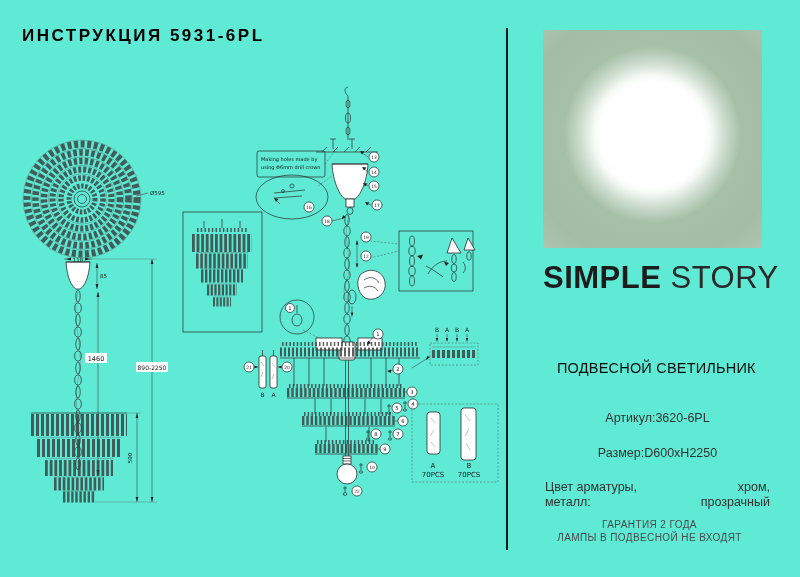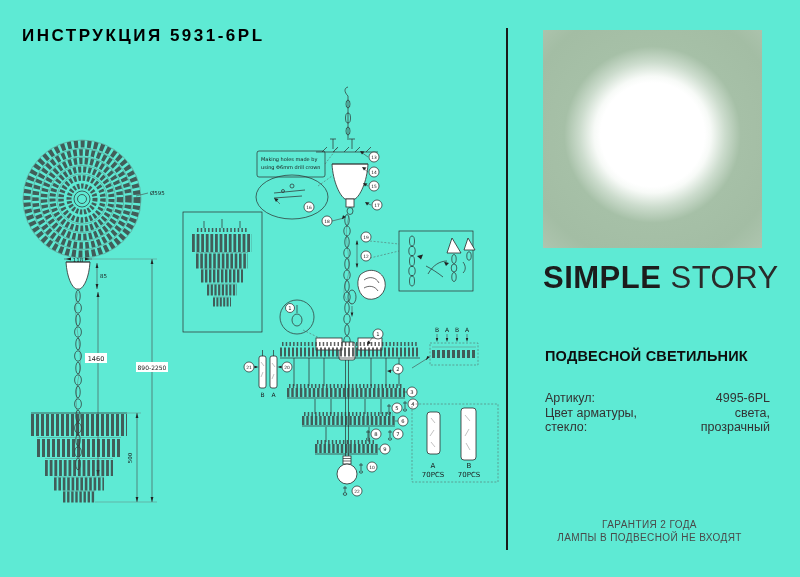--- a/index.html
+++ b/index.html
@@ -22,25 +22,25 @@
   svg .co text{font-size:5.2px;text-anchor:middle;}
   svg .co.two text{font-size:4.4px;}
   .panel{position:absolute;left:507px;top:0;width:293px;height:577px;}
   .logo{position:absolute;left:36px;top:30px;width:219px;height:218px;
         background:radial-gradient(circle at 50% 48%, #ffffff 0 33%, #f7faf7 37%,
                    #ccdccd 46%, #a6c0a7 56%, #a3bda4 82%, #aec5af 100%);}
   .brand{position:absolute;left:36px;top:260px;width:219px;text-align:center;
          font-size:31px;letter-spacing:.5px;white-space:nowrap;color:#1c1c1c;}
   .brand .b1{font-weight:700;}
   .brand .b2{font-weight:400;color:#2a2a2a;}
-  .prod-heading{position:absolute;left:38px;top:348px;margin:0;font-size:14.5px;
-         font-weight:700;letter-spacing:.2px;color:#0e0e0e;}
+  .prod-heading{position:absolute;left:38px;top:348px;margin:12px;font-size:14.5px;
+         font-weight:400;letter-spacing:.2px;color:#0e0e0e;}
   .specs{position:absolute;left:38px;top:391px;width:225px;font-size:12.5px;
          line-height:14.5px;color:#333;}
-  .spec-row{display:flex;justify-content:space-between;}
+  .spec-row{display:flex;justify-content:center;margin-top:20px;}
   .spec-val{text-align:right;max-width:100px;}
   .wfoot{position:absolute;left:20px;right:28px;top:518px;text-align:center;
          font-size:10px;letter-spacing:.4px;line-height:13px;color:#4a4a4a;}
 </style>
 </head>
 <body>
 
 <div class="page">
 
   <div class="title">ИНСТРУКЦИЯ 5931-6PL</div>
@@ -472,25 +472,29 @@
     <div class="brand">
       <span class="b1">SIMPLE</span>
       <span class="b2">STORY</span>
     </div>
 
     <h2 class="prod-heading">ПОДВЕСНОЙ СВЕТИЛЬНИК</h2>
 
     <div class="specs">
       <div class="spec-row">
         <span>Артикул:</span>
-        <span class="spec-val">4995-6PL</span>
+        <span class="spec-val">3620-6PL</span>
       </div>
       <div class="spec-row">
-        <span>Цвет арматуры, стекло:</span>
-        <span class="spec-val">света, прозрачный</span>
+        <span>Размер:</span>
+        <span class="spec-val">D600xH2250</span>
+      </div>
+      <div class="spec-row">
+        <span>Цвет арматуры, металл:</span>
+        <span class="spec-val">хром, прозрачный</span>
       </div>
     </div>
 
     <div class="wfoot">
       <div>ГАРАНТИЯ 2 ГОДА</div>
       <div>ЛАМПЫ В ПОДВЕСНОЙ НЕ ВХОДЯТ</div>
     </div>
   </div>
 </div>
 

